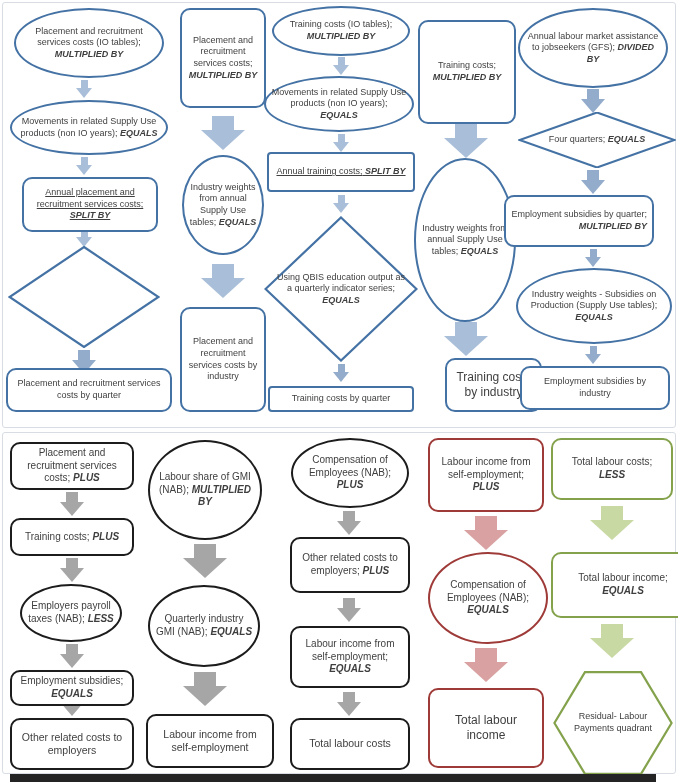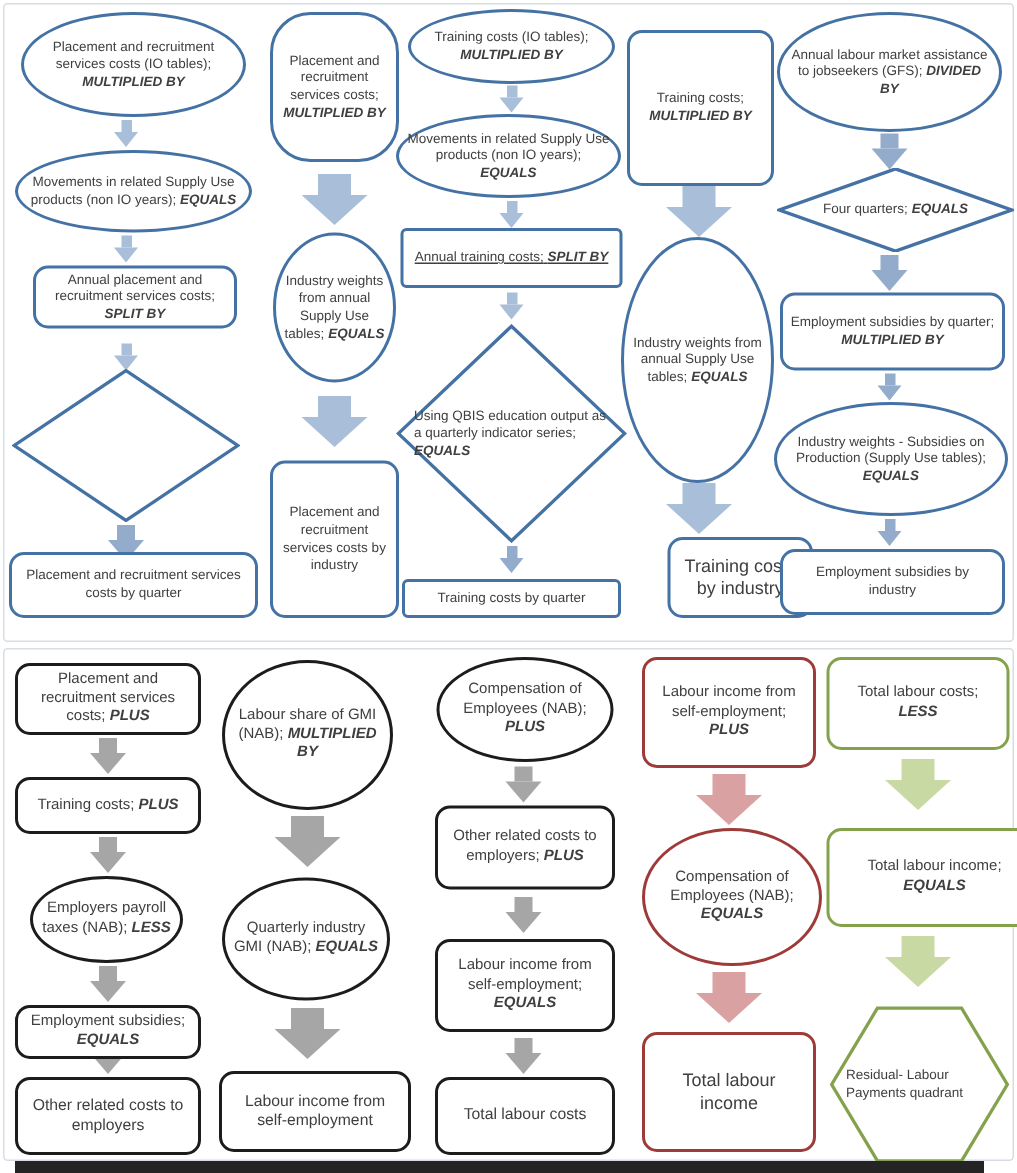--- a/index.html
+++ b/index.html
@@ -20,21 +20,21 @@
   .rrect{border-radius:10px;}
   .rect{border-radius:4px;}
   .blue{border:2px solid #4472a4;}
   .black{border:2.5px solid #1c1c1c;}
   .red{border:2.5px solid #9e3b38;justify-content:flex-end;}
   .green{border:2.5px solid #84a24c;}
   .op{font-weight:bold;font-style:italic;}
   
   .svgnode{
     position:absolute;display:flex;align-items:center;justify-content:center;
-    text-align:left;font-size:9px;line-height:1.28;z-index:2;
+    text-align:center;font-size:9px;line-height:1.28;z-index:2;
   }
   .svgnode svg{position:absolute;left:0;top:0;width:100%;height:100%;}
   .svgnode .txt{position:relative;z-index:1;padding:0 12px;}
   .svgnode polygon{fill:#ffffff;stroke-width:2.2;vector-effect:non-scaling-stroke;}
   .stroke-blue polygon{stroke:#4472a4;}
   .stroke-green polygon{stroke:#84a24c;}
   
   .arrow{position:absolute;display:flex;flex-direction:column;align-items:center;z-index:1;}
   .arrow .stem{background:var(--c);}
   .arrow .head{width:0;height:0;border-left:8px solid transparent;border-right:8px solid transparent;border-top:10px solid var(--c);}
@@ -62,41 +62,41 @@
     <div class="stem"></div>
     <div class="head"></div>
   </div>
 <div class="node ellipse blue" style="left:10px;top:100px;width:158px;height:55px;">
   <div><span>Movements in related Supply Use products (non IO years);</span> <span class="op">EQUALS</span></div>
 </div>
 <div class="arrow s-sm a-blue" style="left:76px;top:157px;">
     <div class="stem"></div>
     <div class="head"></div>
   </div>
-<div class="node rrect blue" style="left:22px;top:177px;width:136px;height:42px;">
+<div class="node rrect blue" style="left:22px;top:177px;width:136px;height:55px;text-decoration:underline;">
   <div><span>Annual placement and recruitment services costs;</span> <span class="op">SPLIT BY</span></div>
 </div>
 <div class="arrow s-sm a-blue" style="left:76px;top:229px;">
     <div class="stem"></div>
     <div class="head"></div>
   </div>
 <div class="svgnode stroke-blue" style="left:8px;top:246px;width:152px;height:102px;">
   <svg viewBox="0 0 100 100" preserveAspectRatio="none">
       <polygon points="50,1 99,50 50,99 1,50"></polygon>
     </svg>
 </div>
 <div class="arrow s-md a-steel" style="left:72px;top:350px;">
     <div class="stem"></div>
     <div class="head"></div>
   </div>
 <div class="node rrect blue" style="left:6px;top:368px;width:166px;height:44px;">
   <div><span>Placement and recruitment services costs by quarter</span></div>
 </div>
 
-<div class="node rrect blue" style="left:180px;top:8px;width:86px;height:100px;border-radius:27px;">
+<div class="node rrect blue" style="left:180px;top:8px;width:86px;height:100px;">
   <div><span>Placement and recruitment services costs;</span> <span class="op">MULTIPLIED BY</span></div>
 </div>
 <div class="arrow s-lg a-blue" style="left:201px;top:116px;">
     <div class="stem"></div>
     <div class="head"></div>
   </div>
 <div class="node ellipse blue" style="left:182px;top:155px;width:82px;height:100px;">
   <div><span>Industry weights from annual Supply Use tables;</span> <span class="op">EQUALS</span></div>
 </div>
 <div class="arrow s-lg a-blue" style="left:201px;top:264px;">
@@ -170,21 +170,21 @@
 <div class="svgnode stroke-blue" style="left:518px;top:112px;width:158px;height:56px;">
   <svg viewBox="0 0 100 100" preserveAspectRatio="none">
       <polygon points="50,1 99,50 50,99 1,50"></polygon>
     </svg>
   <div class="txt"><span>Four quarters;</span> <span class="op">EQUALS</span></div>
 </div>
 <div class="arrow s-md a-steel" style="left:581px;top:170px;">
     <div class="stem"></div>
     <div class="head"></div>
   </div>
-<div class="node rrect blue" style="left:520px;top:195px;width:150px;height:52px;">
+<div class="node rrect blue" style="left:504px;top:195px;width:150px;height:52px;text-align:right;">
   <div><span>Employment subsidies by quarter;</span> <span class="op">MULTIPLIED BY</span></div>
 </div>
 <div class="arrow s-sm a-steel" style="left:585px;top:249px;">
     <div class="stem"></div>
     <div class="head"></div>
   </div>
 <div class="node ellipse blue" style="left:516px;top:268px;width:156px;height:76px;">
   <div><span>Industry weights - Subsidies on Production (Supply Use tables);</span> <span class="op">EQUALS</span></div>
 </div>
 <div class="arrow s-sm a-steel" style="left:585px;top:346px;">

